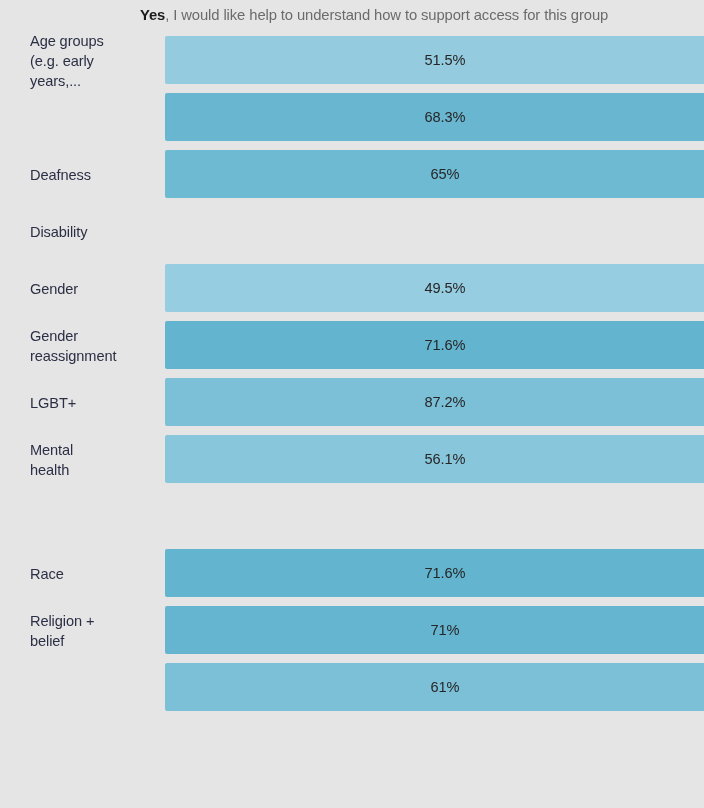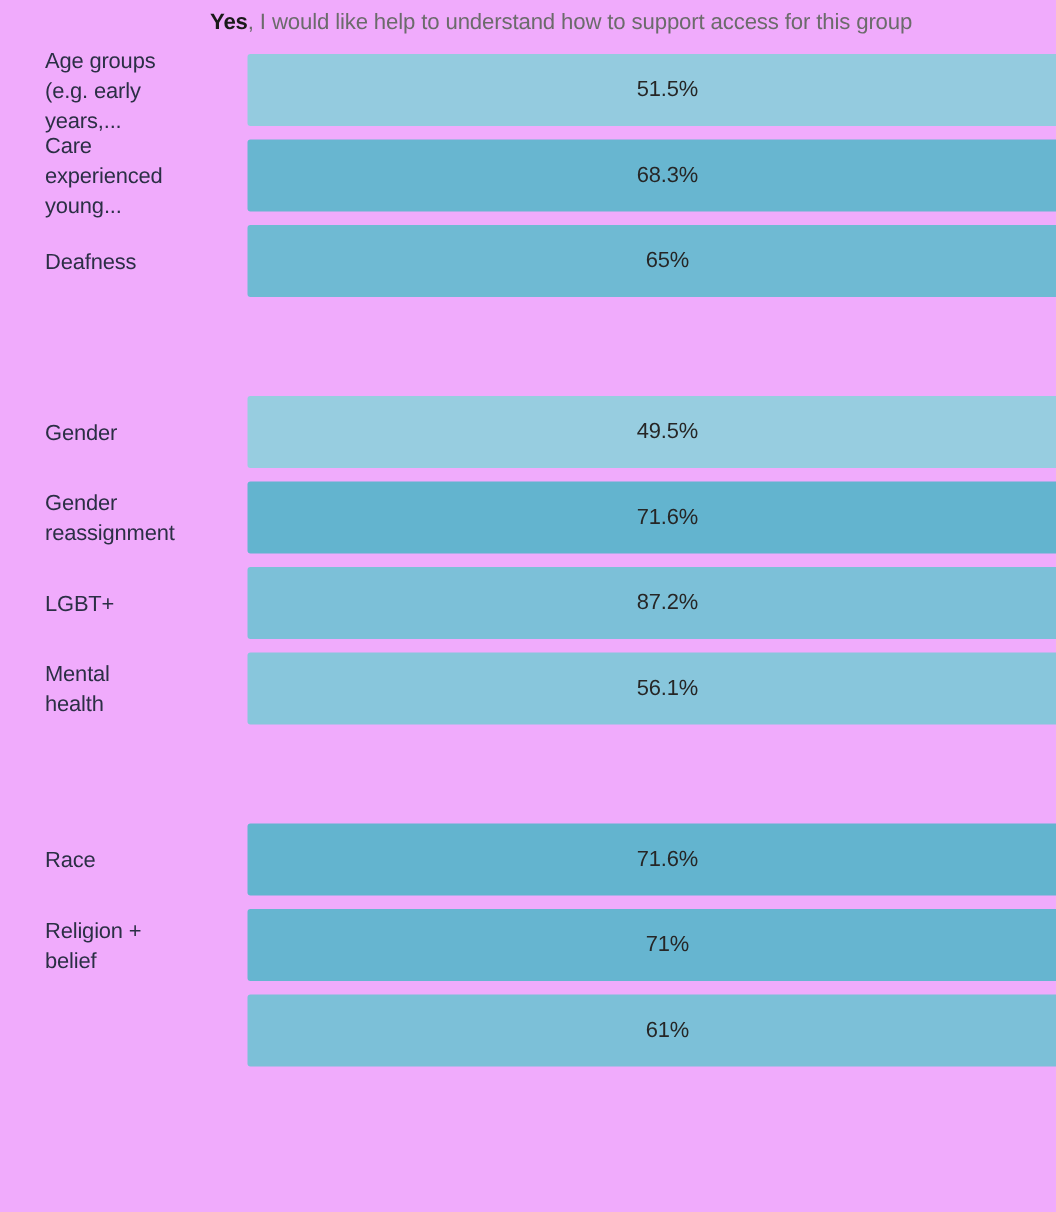--- a/index.html
+++ b/index.html
@@ -10,21 +10,21 @@
   body {
     width: 704px;
     height: 808px;
     font-family: "Liberation Sans", sans-serif;
     overflow: hidden;
   }
   #chart-root {
     position: relative;
     width: 704px;
     height: 808px;
-    background: #f0abfc;
+    background: #e5e5e5;
   }
   
   .chart-title {
     position: absolute;
     left: 140px;
     top: 2px;
     width: 564px;
     height: 26px;
     line-height: 26px;
     font-size: 14.8px;
@@ -109,36 +109,34 @@
       <div class="bar-row">
         <div class="cat-label">Age groups
 (e.g. early
 years,...</div>
         <div class="bar-track">
           <div class="bar-fill" style="background: rgb(148, 203, 223);"></div>
           <div class="bar-value">51.5%</div>
         </div>
       </div>
       <div class="bar-row">
-        <div class="cat-label">Care
-experienced
-young...</div>
         <div class="bar-track">
           <div class="bar-fill" style="background: rgb(104, 182, 208);"></div>
           <div class="bar-value">68.3%</div>
         </div>
       </div>
       <div class="bar-row">
         <div class="cat-label">Deafness</div>
         <div class="bar-track">
           <div class="bar-fill" style="background: rgb(111, 186, 211);"></div>
           <div class="bar-value">65%</div>
         </div>
       </div>
       <div class="bar-row">
+        <div class="cat-label">Disability</div>
       </div>
       <div class="bar-row">
         <div class="cat-label">Gender</div>
         <div class="bar-track">
           <div class="bar-fill" style="background: rgb(151, 205, 224);"></div>
           <div class="bar-value">49.5%</div>
         </div>
       </div>
       <div class="bar-row">
         <div class="cat-label">Gender

